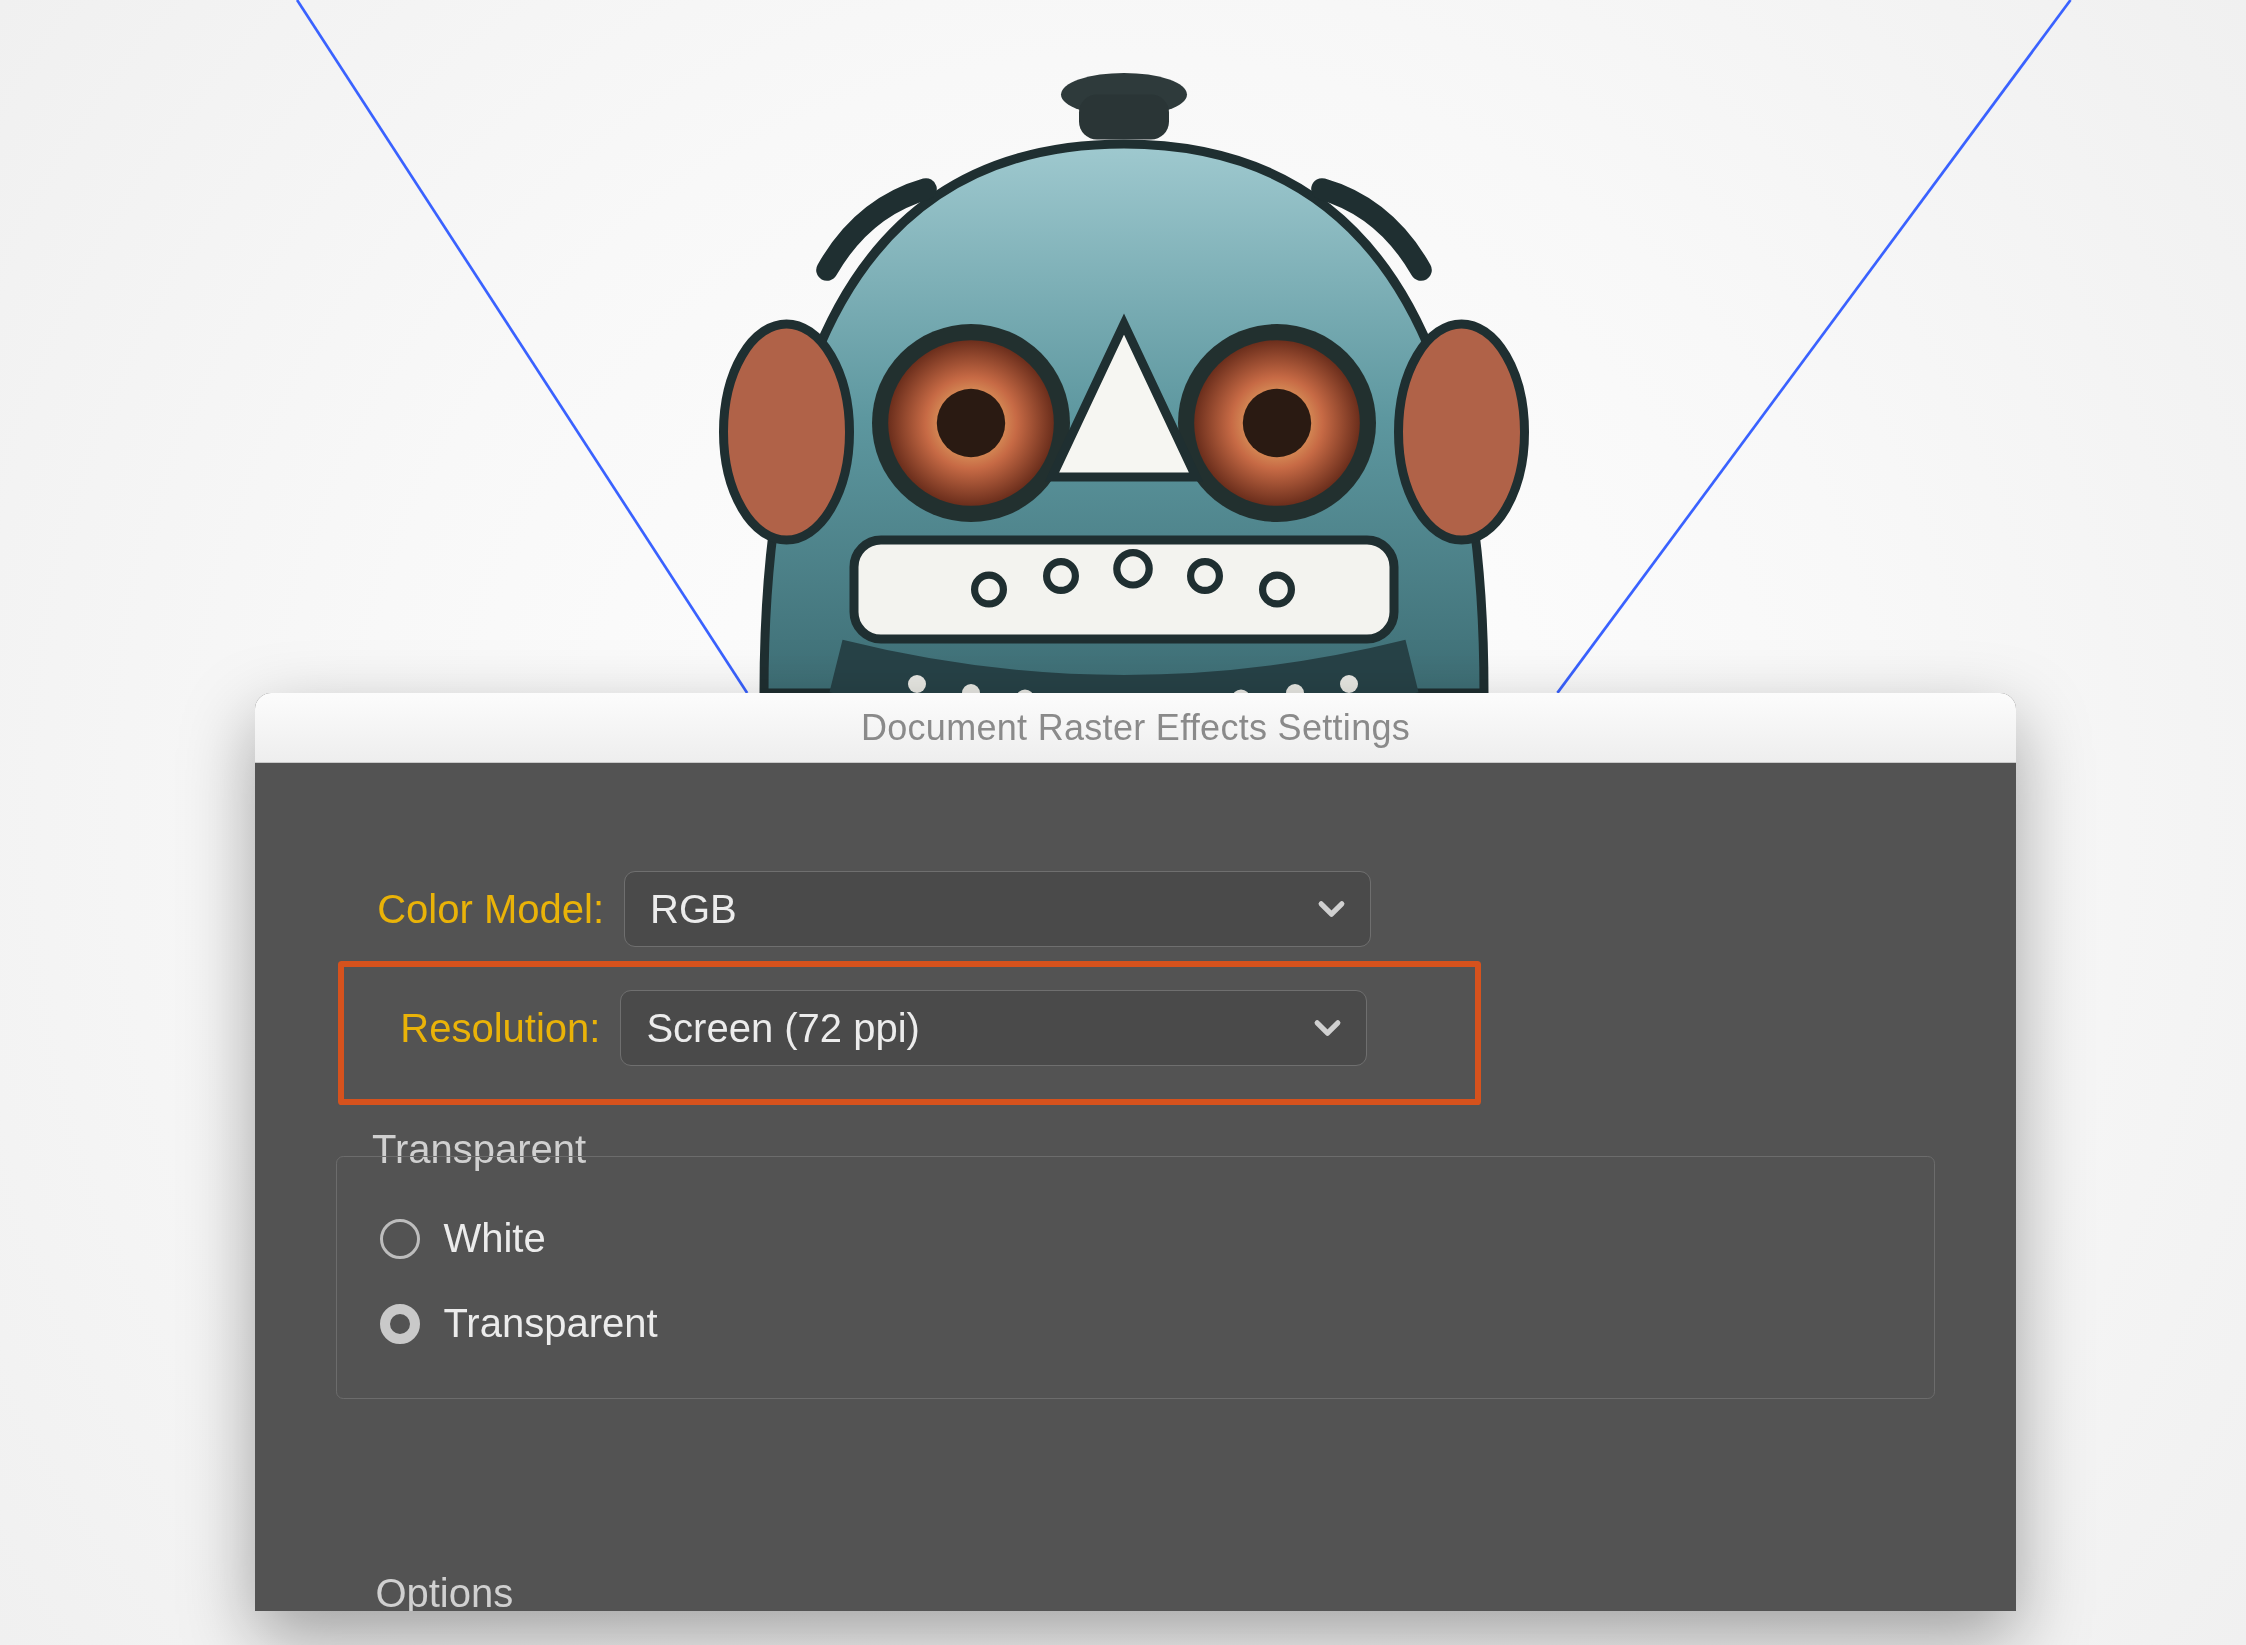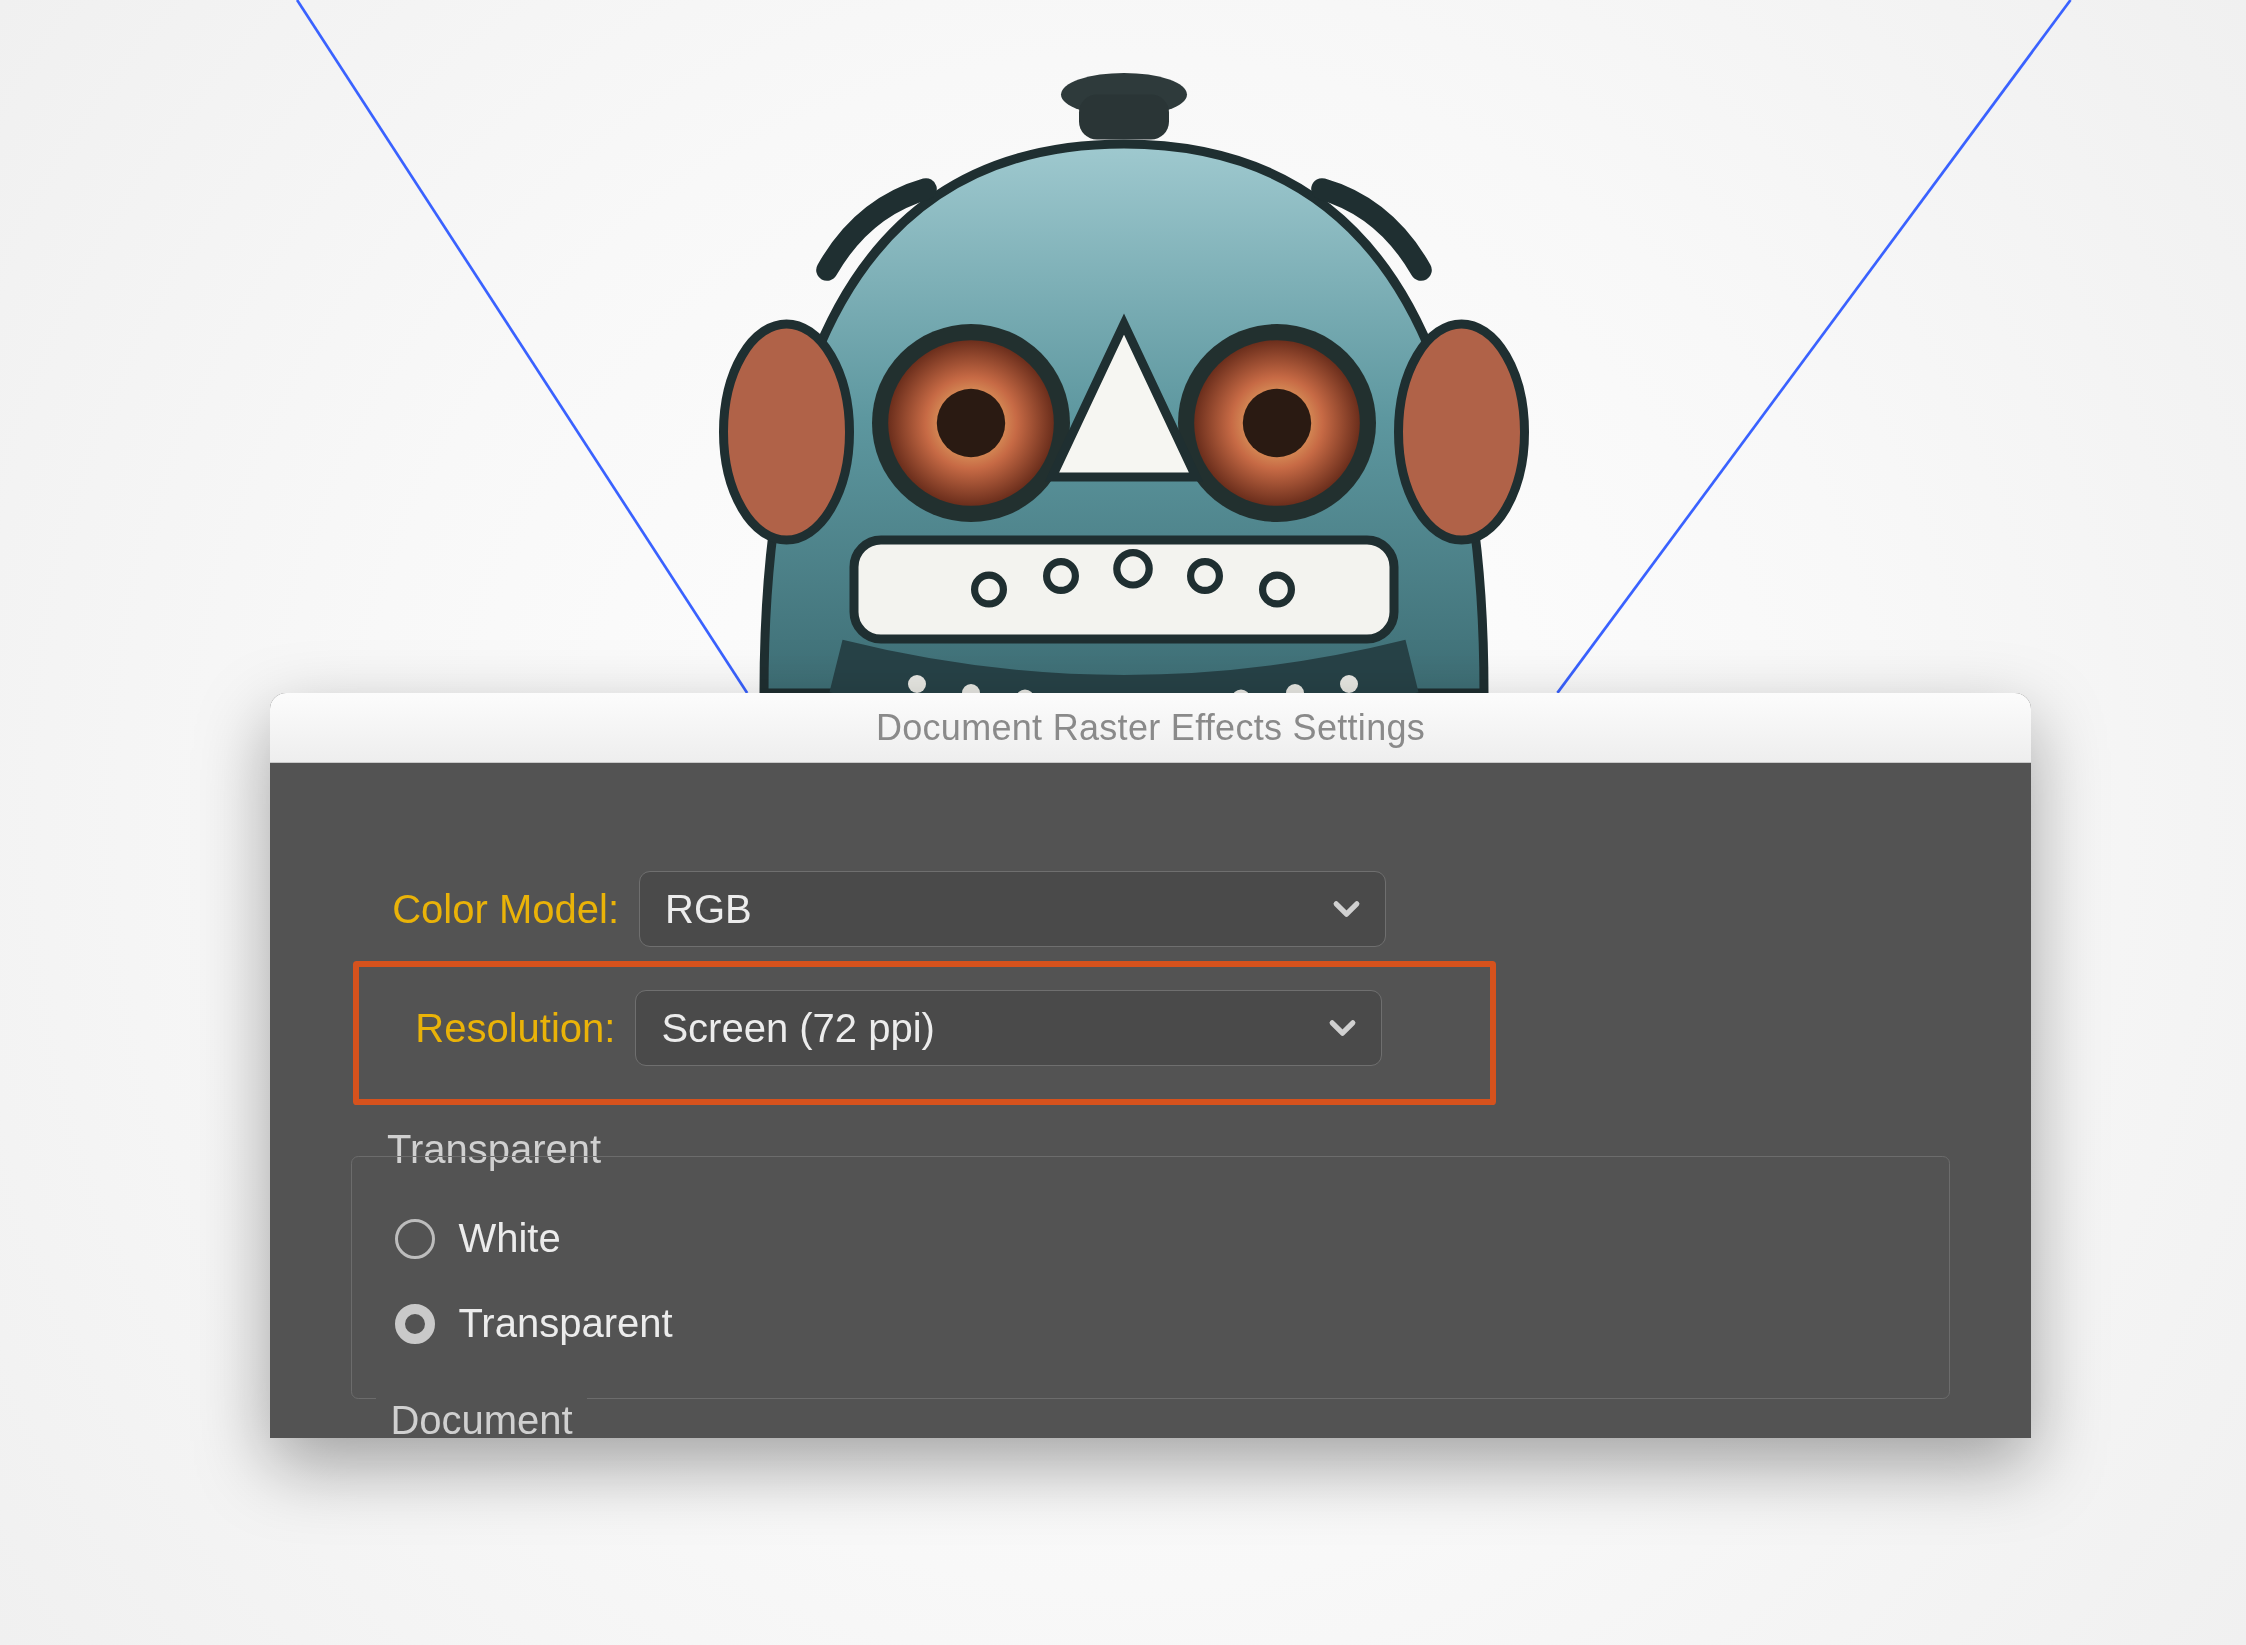--- a/index.html
+++ b/index.html
@@ -26,24 +26,24 @@
     position: absolute;
     left: 50%; top: 0;
     transform: translateX(-50%);
     width: 990px;
     height: 720px;
   }
 
   
   .dialog {
     position: absolute;
-    left: 270px;
+    left: 255px;
     top: 693px;
     width: 1761px;
-    height: 745px;
+    height: 918px;
     background: #535353;
     border-radius: 16px 16px 0 0;
     box-shadow: 0 27px 72px rgba(0,0,0,0.35);
     overflow: hidden;
   }
   .titlebar {
     height: 70px;
     background: linear-gradient(#fcfcfc, #eeeeee);
     border-bottom: 0.9px solid #c9c9c9;
     display: flex;
@@ -259,17 +259,17 @@
           </div>
           <div class="radio-row">
             <span class="radio checked"></span>
             <span>Transparent</span>
           </div>
         </div>
       </div>
 
     </div>
 
-    <div style="position:absolute; left:106px; bottom:-5.4px; color:#d0d0d0; font-size:40px; background:#535353; padding:0 14.4px;">Document</div>
+    <div style="position:absolute; left:106px; bottom:-5.4px; color:#d0d0d0; font-size:40px; background:#535353; padding:0 14.4px;">Options</div>
   </div>
 
 </div>
 
 
 </body></html>

